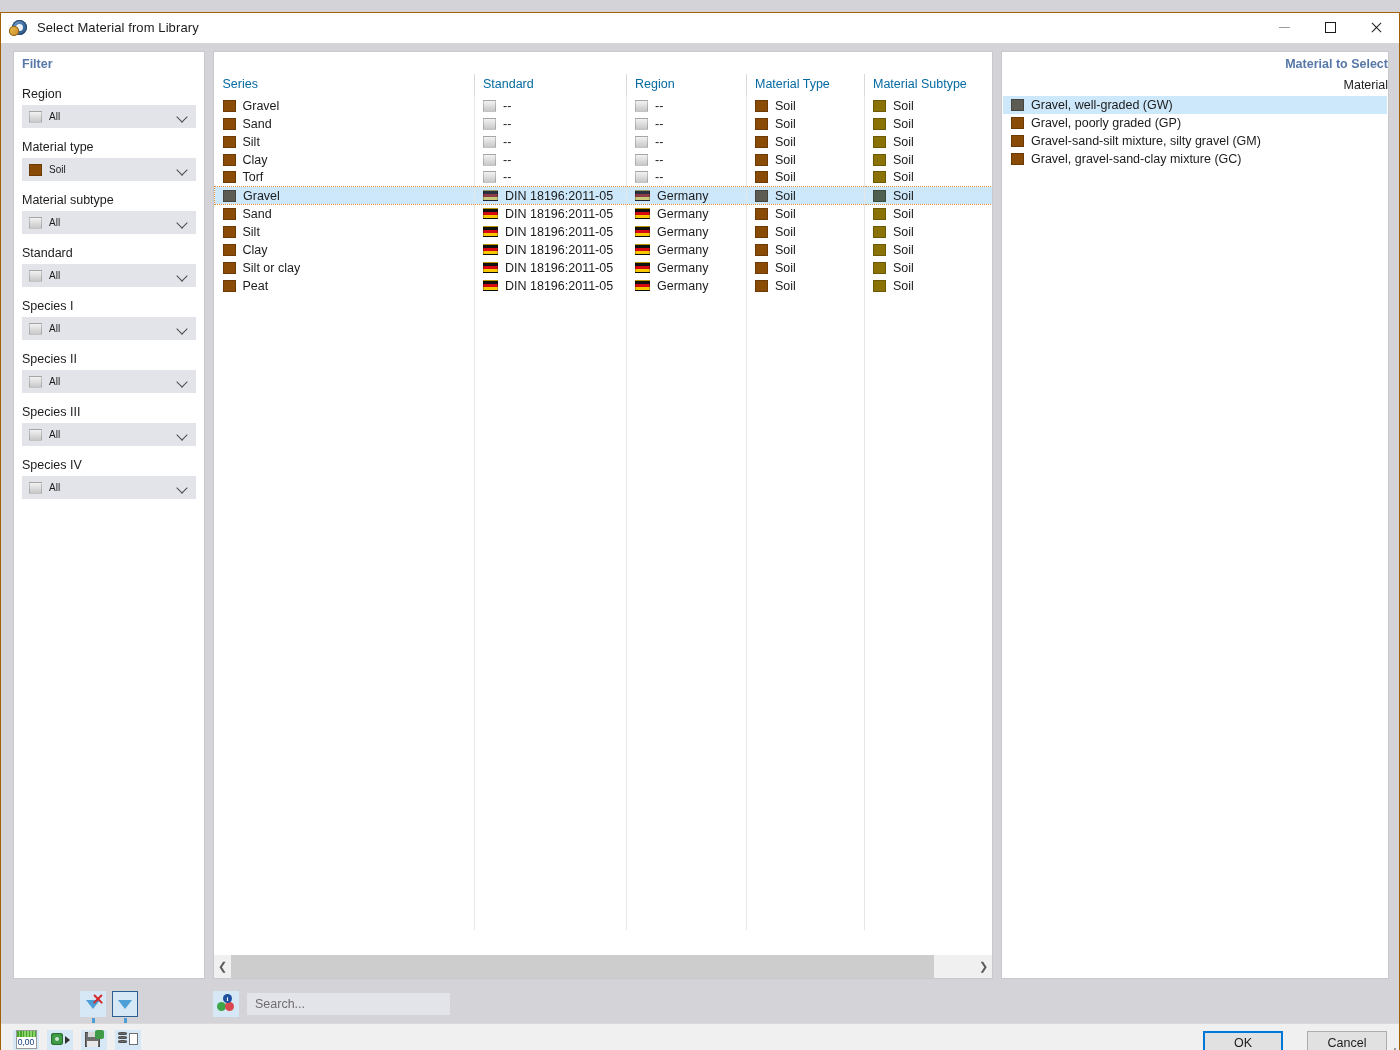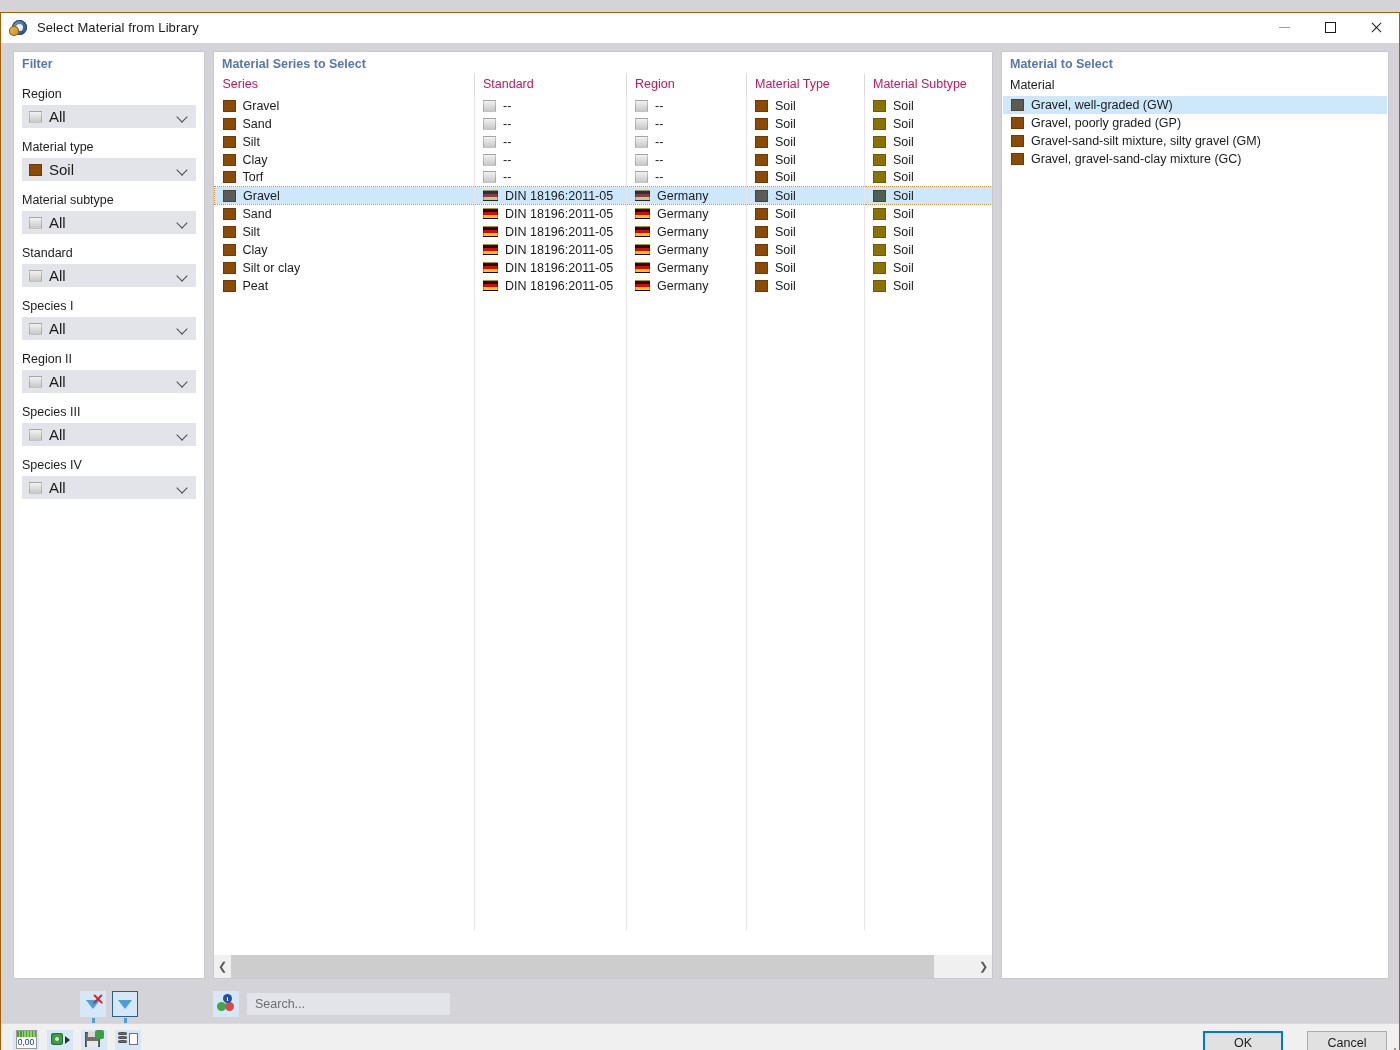--- a/index.html
+++ b/index.html
@@ -130,21 +130,21 @@
     width: 13px; height: 12px;
     flex: 0 0 13px;
     margin-right: 7px;
     border: 1px solid rgba(0,0,0,0.18);
   }
   .swatch.gray { background: linear-gradient(180deg,#f2f2f2 0%, #c8c8c8 100%); }
   .swatch.soil { background: #8a4b06; border-color: #6b3a05; }
   .swatch.soil-dark { background: #5c5c54; border-color: #46463f; }
   .swatch.subtype { background: #8a7206; border-color: #6b5905; }
   .swatch.subtype-dark { background: #4f6050; border-color: #3d4a3e; }
-  .combo-text { flex: 1 1 auto; font-size: 15px; }
+  .combo-text { flex: 1 1 auto; font-size: 10px; }
   .chev {
     width: 14px; height: 14px;
     flex: 0 0 14px;
     position: relative;
     margin-right: 4px;
   }
   .chev:before {
     content: "";
     position: absolute;
     left: 3px; top: 3px;
@@ -169,21 +169,21 @@
   .grid {
     width: 100%;
     border-collapse: collapse;
     table-layout: fixed;
     font-size: 12.5px;
   }
   .grid th {
     text-align: left;
     font-weight: normal;
     font-size: 12.5px;
-    color: #be185d;
+    color: #0369a1;
     padding: 3px 0 5px 8px;
     background: #ffffff;
     border-right: 1px solid #dadada;
     border-bottom: 1px solid #ffffff;
     height: 22px;
     vertical-align: middle;
   }
   .grid th:last-child { border-right: none; }
   .grid td {
     padding: 0 0 0 8px;
@@ -258,20 +258,21 @@
     width: 94.5%;
     background: #cdcdcd;
     cursor: default;
   }
 
   
   #material-panel {
     left: 1000px; top: 8px;
     width: 388px; height: 928px;
     overflow: hidden;
+    text-align: right;
   }
   .mat-header {
     padding: 3px 0 5px 8px;
     font-size: 12.5px;
     height: 22px;
   }
   .mat-list { position: absolute; left: 1px; right: 1px; top: 44px; bottom: 1px; }
   .mat-row {
     height: 18px;
     display: flex;
@@ -515,21 +516,21 @@
             <span class="swatch gray"></span>
             <span class="combo-text">All</span>
             <span class="chev"></span>
           </div>
           <div class="filter-label">Species I</div>
           <div class="combo">
             <span class="swatch gray"></span>
             <span class="combo-text">All</span>
             <span class="chev"></span>
           </div>
-          <div class="filter-label">Region II</div>
+          <div class="filter-label">Species II</div>
           <div class="combo">
             <span class="swatch gray"></span>
             <span class="combo-text">All</span>
             <span class="chev"></span>
           </div>
           <div class="filter-label">Species III</div>
           <div class="combo">
             <span class="swatch gray"></span>
             <span class="combo-text">All</span>
             <span class="chev"></span>
@@ -537,21 +538,20 @@
           <div class="filter-label">Species IV</div>
           <div class="combo">
             <span class="swatch gray"></span>
             <span class="combo-text">All</span>
             <span class="chev"></span>
           </div>
         </div>
     </div>
 
     <div class="panel" id="series-panel">
-      <div class="panel-title">Material Series to Select</div>
       <div class="grid-wrap">
         <div class="col-lines">
           <i style="left:260px"></i>
             <i style="left:412px"></i>
             <i style="left:532px"></i>
             <i style="left:650px"></i>
         </div>
         <table class="grid">
           <colgroup>
             <col style="width:260px">

